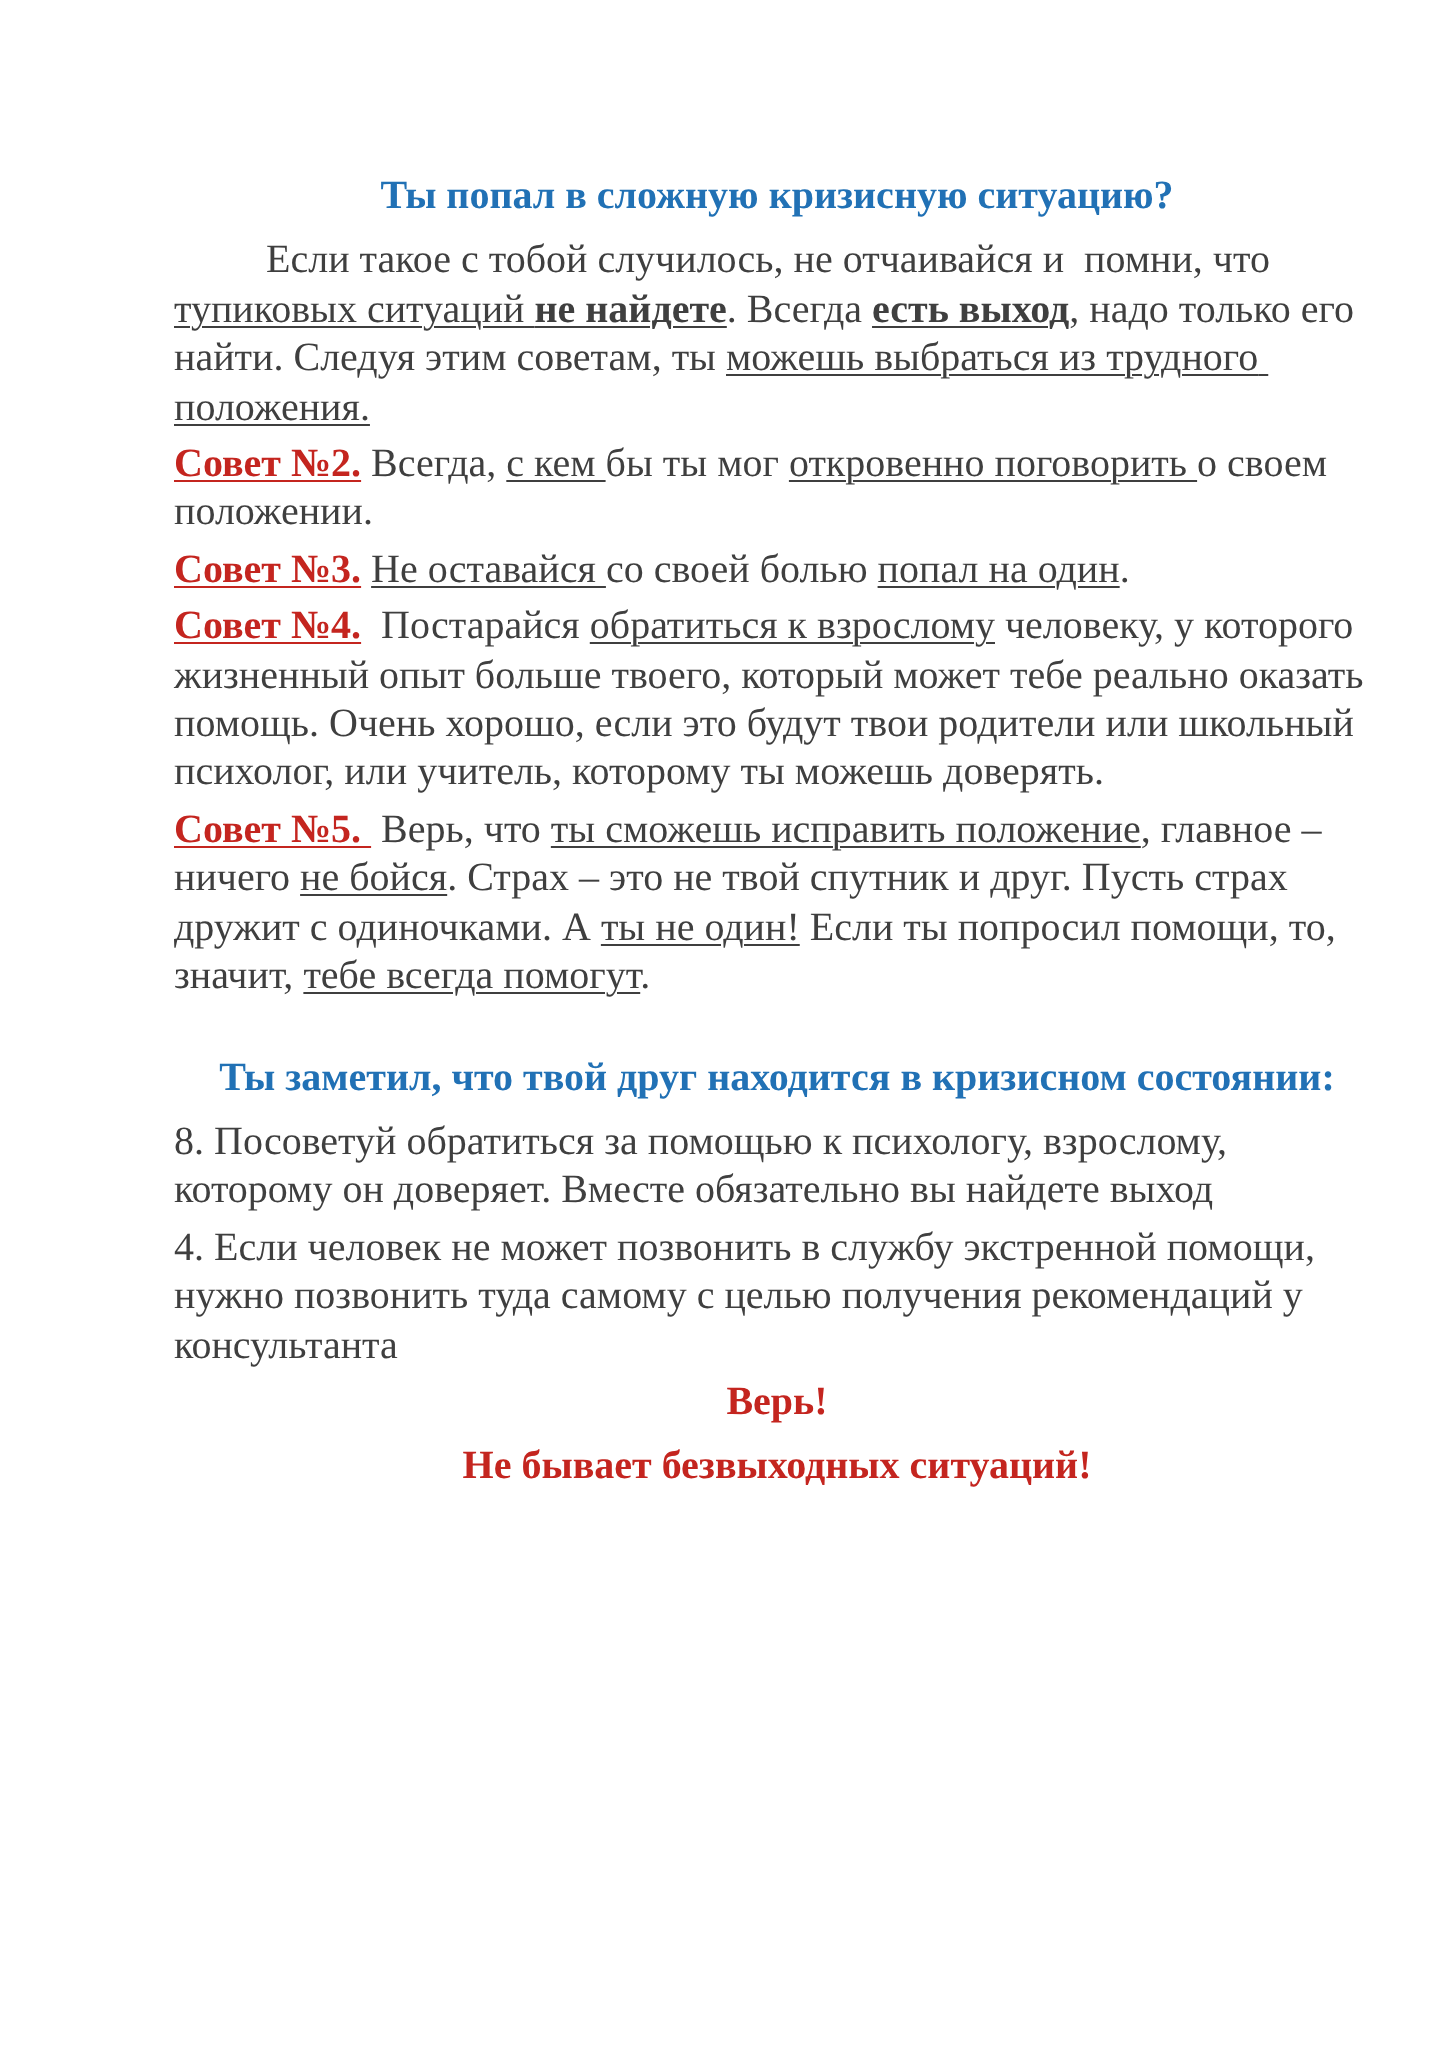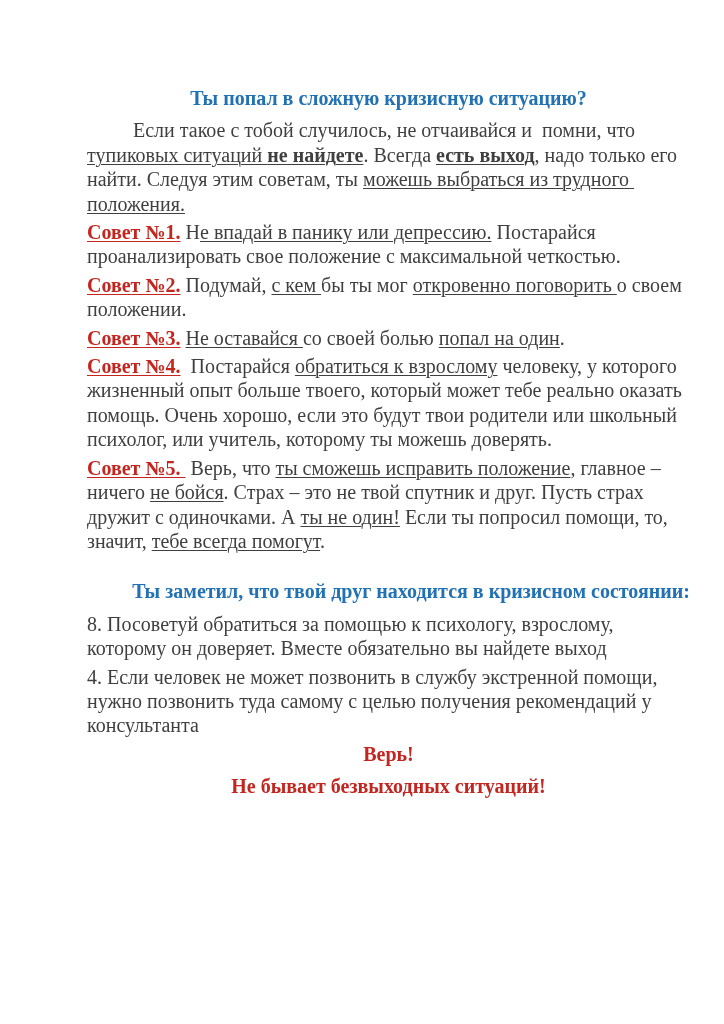--- a/index.html
+++ b/index.html
@@ -23,39 +23,38 @@
   .block {
     margin: 0 0 4px 0;
     white-space: pre-wrap;
   }
   .heading {
     font-weight: bold;
     margin-bottom: 8px;
   }
   .align-center { text-align: center; }
   .indent { text-indent: 46px; }
-  .space-before { margin-top: 26px; text-align: right; }
+  .space-before { margin-top: 26px; }
   .color-blue { color: var(--heading-blue, #2171b5); }
   .color-red { color: var(--accent-red, #c4251f); }
   .b { font-weight: bold; }
   .u {
     text-decoration: underline;
     text-decoration-thickness: 1px;
     text-underline-offset: 2px;
   }
 </style>
 </head>
 <body>
 
 <div class="page">
   <div>
       <div class="block heading color-blue align-center"><span class="b">Ты попал в сложную кризисную ситуацию?</span></div>
       <div class="block indent"><span>Если такое с тобой случилось, не отчаивайся и  помни, что </span><span class="u">тупиковых ситуаций </span><span class="b u">не найдете</span><span>. Всегда </span><span class="b u">есть выход</span><span>, надо только его найти. Следуя этим советам, ты </span><span class="u">можешь выбраться из трудного положения.</span></div>
-      <div class="block"><span class="b u color-red">Совет №1.</span><span> Н</span><span class="u">е впадай в панику или депрессию.</span><span> Постарайся проанализировать свое положение с максимальной четкостью.</span></div>
-      <div class="block"><span class="b u color-red">Совет №2.</span><span> Подумай, </span><span class="u">с кем </span><span>бы ты мог </span><span class="u">откровенно поговорить </span><span>о своем положении.</span></div>
+      <div class="block"><span class="b u color-red">Совет №2.</span><span> Всегда, </span><span class="u">с кем </span><span>бы ты мог </span><span class="u">откровенно поговорить </span><span>о своем положении.</span></div>
       <div class="block"><span class="b u color-red">Совет №3.</span><span> </span><span class="u">Не оставайся </span><span>со своей болью </span><span class="u">попал на один</span><span>.</span></div>
       <div class="block"><span class="b u color-red">Совет №4.</span><span>  Постарайся </span><span class="u">обратиться к взрослому</span><span> человеку, у которого жизненный опыт больше твоего, который может тебе реально оказать помощь. Очень хорошо, если это будут твои родители или школьный психолог, или учитель, которому ты можешь доверять.</span></div>
       <div class="block"><span class="b u color-red">Совет №5. </span><span> Верь, что </span><span class="u">ты сможешь исправить положение</span><span>, главное – ничего </span><span class="u">не бойся</span><span>. Страх – это не твой спутник и друг. Пусть страх дружит с одиночками. А </span><span class="u">ты не один!</span><span> Если ты попросил помощи, то, значит, </span><span class="u">тебе всегда помогут</span><span>.</span></div>
       <div class="block heading color-blue align-center space-before"><span class="b">Ты заметил, что твой друг находится в кризисном состоянии:</span></div>
       <div class="block"><span>8. Посоветуй обратиться за помощью к психологу, взрослому, которому он доверяет. Вместе обязательно вы найдете выход</span></div>
       <div class="block"><span>4. Если человек не может позвонить в службу экстренной помощи, нужно позвонить туда самому с целью получения рекомендаций у консультанта</span></div>
       <div class="block heading color-red align-center"><span class="b">Верь!</span></div>
       <div class="block heading color-red align-center"><span class="b">Не бывает безвыходных ситуаций!</span></div>
     </div>
 </div>

